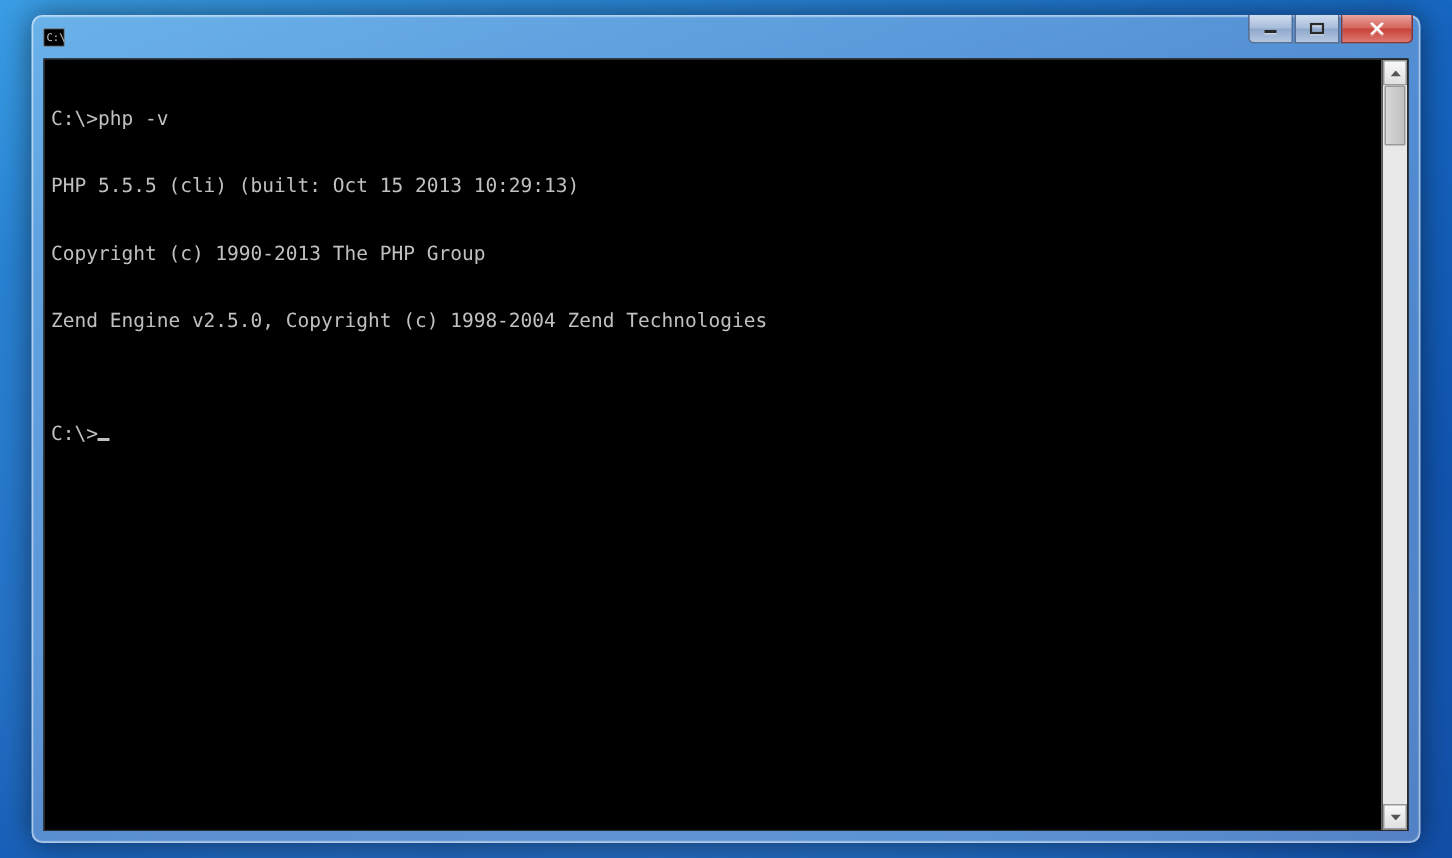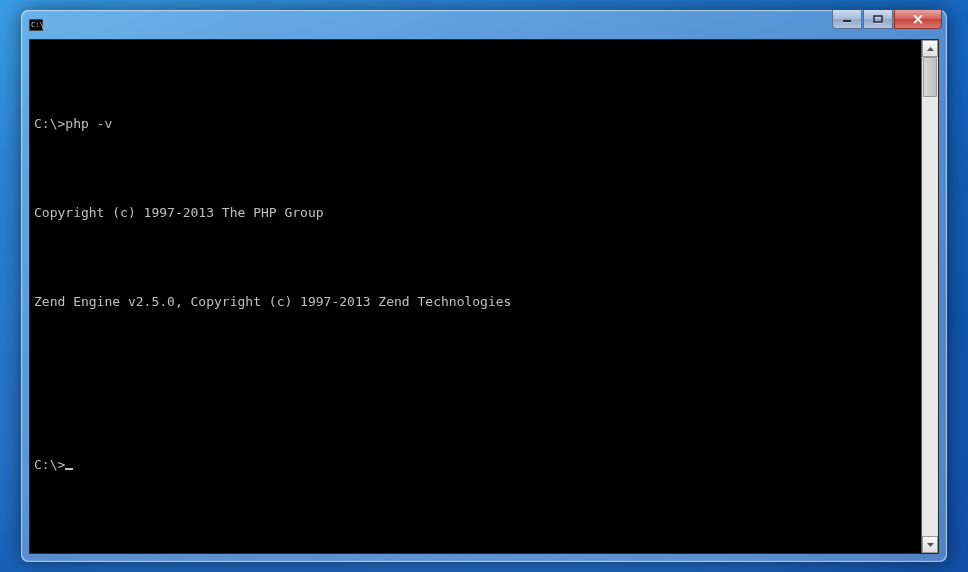--- a/index.html
+++ b/index.html
@@ -103,21 +103,20 @@
       color: #c0c0c0;
       font-family: 'Lucida Console', 'Consolas', monospace;
       font-size: 13px;
       line-height: 15px;
       padding: 2px 4px;
       white-space: pre;
       overflow: hidden;
     }
     .terminal-line {
       display: block;
-      margin-top: 44px;
     }
     .scrollbar {
       width: 17px;
       background: #efefef;
       display: flex;
       flex-direction: column;
       border-left: 1px solid #555;
     }
     .sb-btn {
       height: 17px;
@@ -183,22 +182,23 @@
         <svg width="10" height="8" viewBox="0 0 10 8">
           <path d="M1,0 L9,8 M9,0 L1,8" stroke="#fff" stroke-width="1.6"></path>
         </svg>
       </div>
     </div>
   </div>
 
   <div class="client-area">
     <div class="terminal">
       <span class="terminal-line">C:\&gt;php -v</span>
-      <span class="terminal-line">Copyright (c) 1997-2013 The PHP Group</span>
-      <span class="terminal-line">Zend Engine v2.5.0, Copyright (c) 1997-2013 Zend Technologies</span>
+      <span class="terminal-line">PHP 5.5.5 (cli) (built: Oct 15 2013 10:29:13)</span>
+      <span class="terminal-line">Copyright (c) 1990-2013 The PHP Group</span>
+      <span class="terminal-line">Zend Engine v2.5.0, Copyright (c) 1998-2004 Zend Technologies</span>
       <span class="terminal-line"></span>
       <span class="terminal-line"><span>C:\&gt;</span><span class="cursor-blink"></span></span>
     </div>
     <div class="scrollbar">
       <div class="sb-btn">
         <svg width="7" height="4" viewBox="0 0 7 4">
           <path d="M0,4 L3.5,0 L7,4 Z" fill="#555"></path>
         </svg>
       </div>
       <div class="sb-track">

